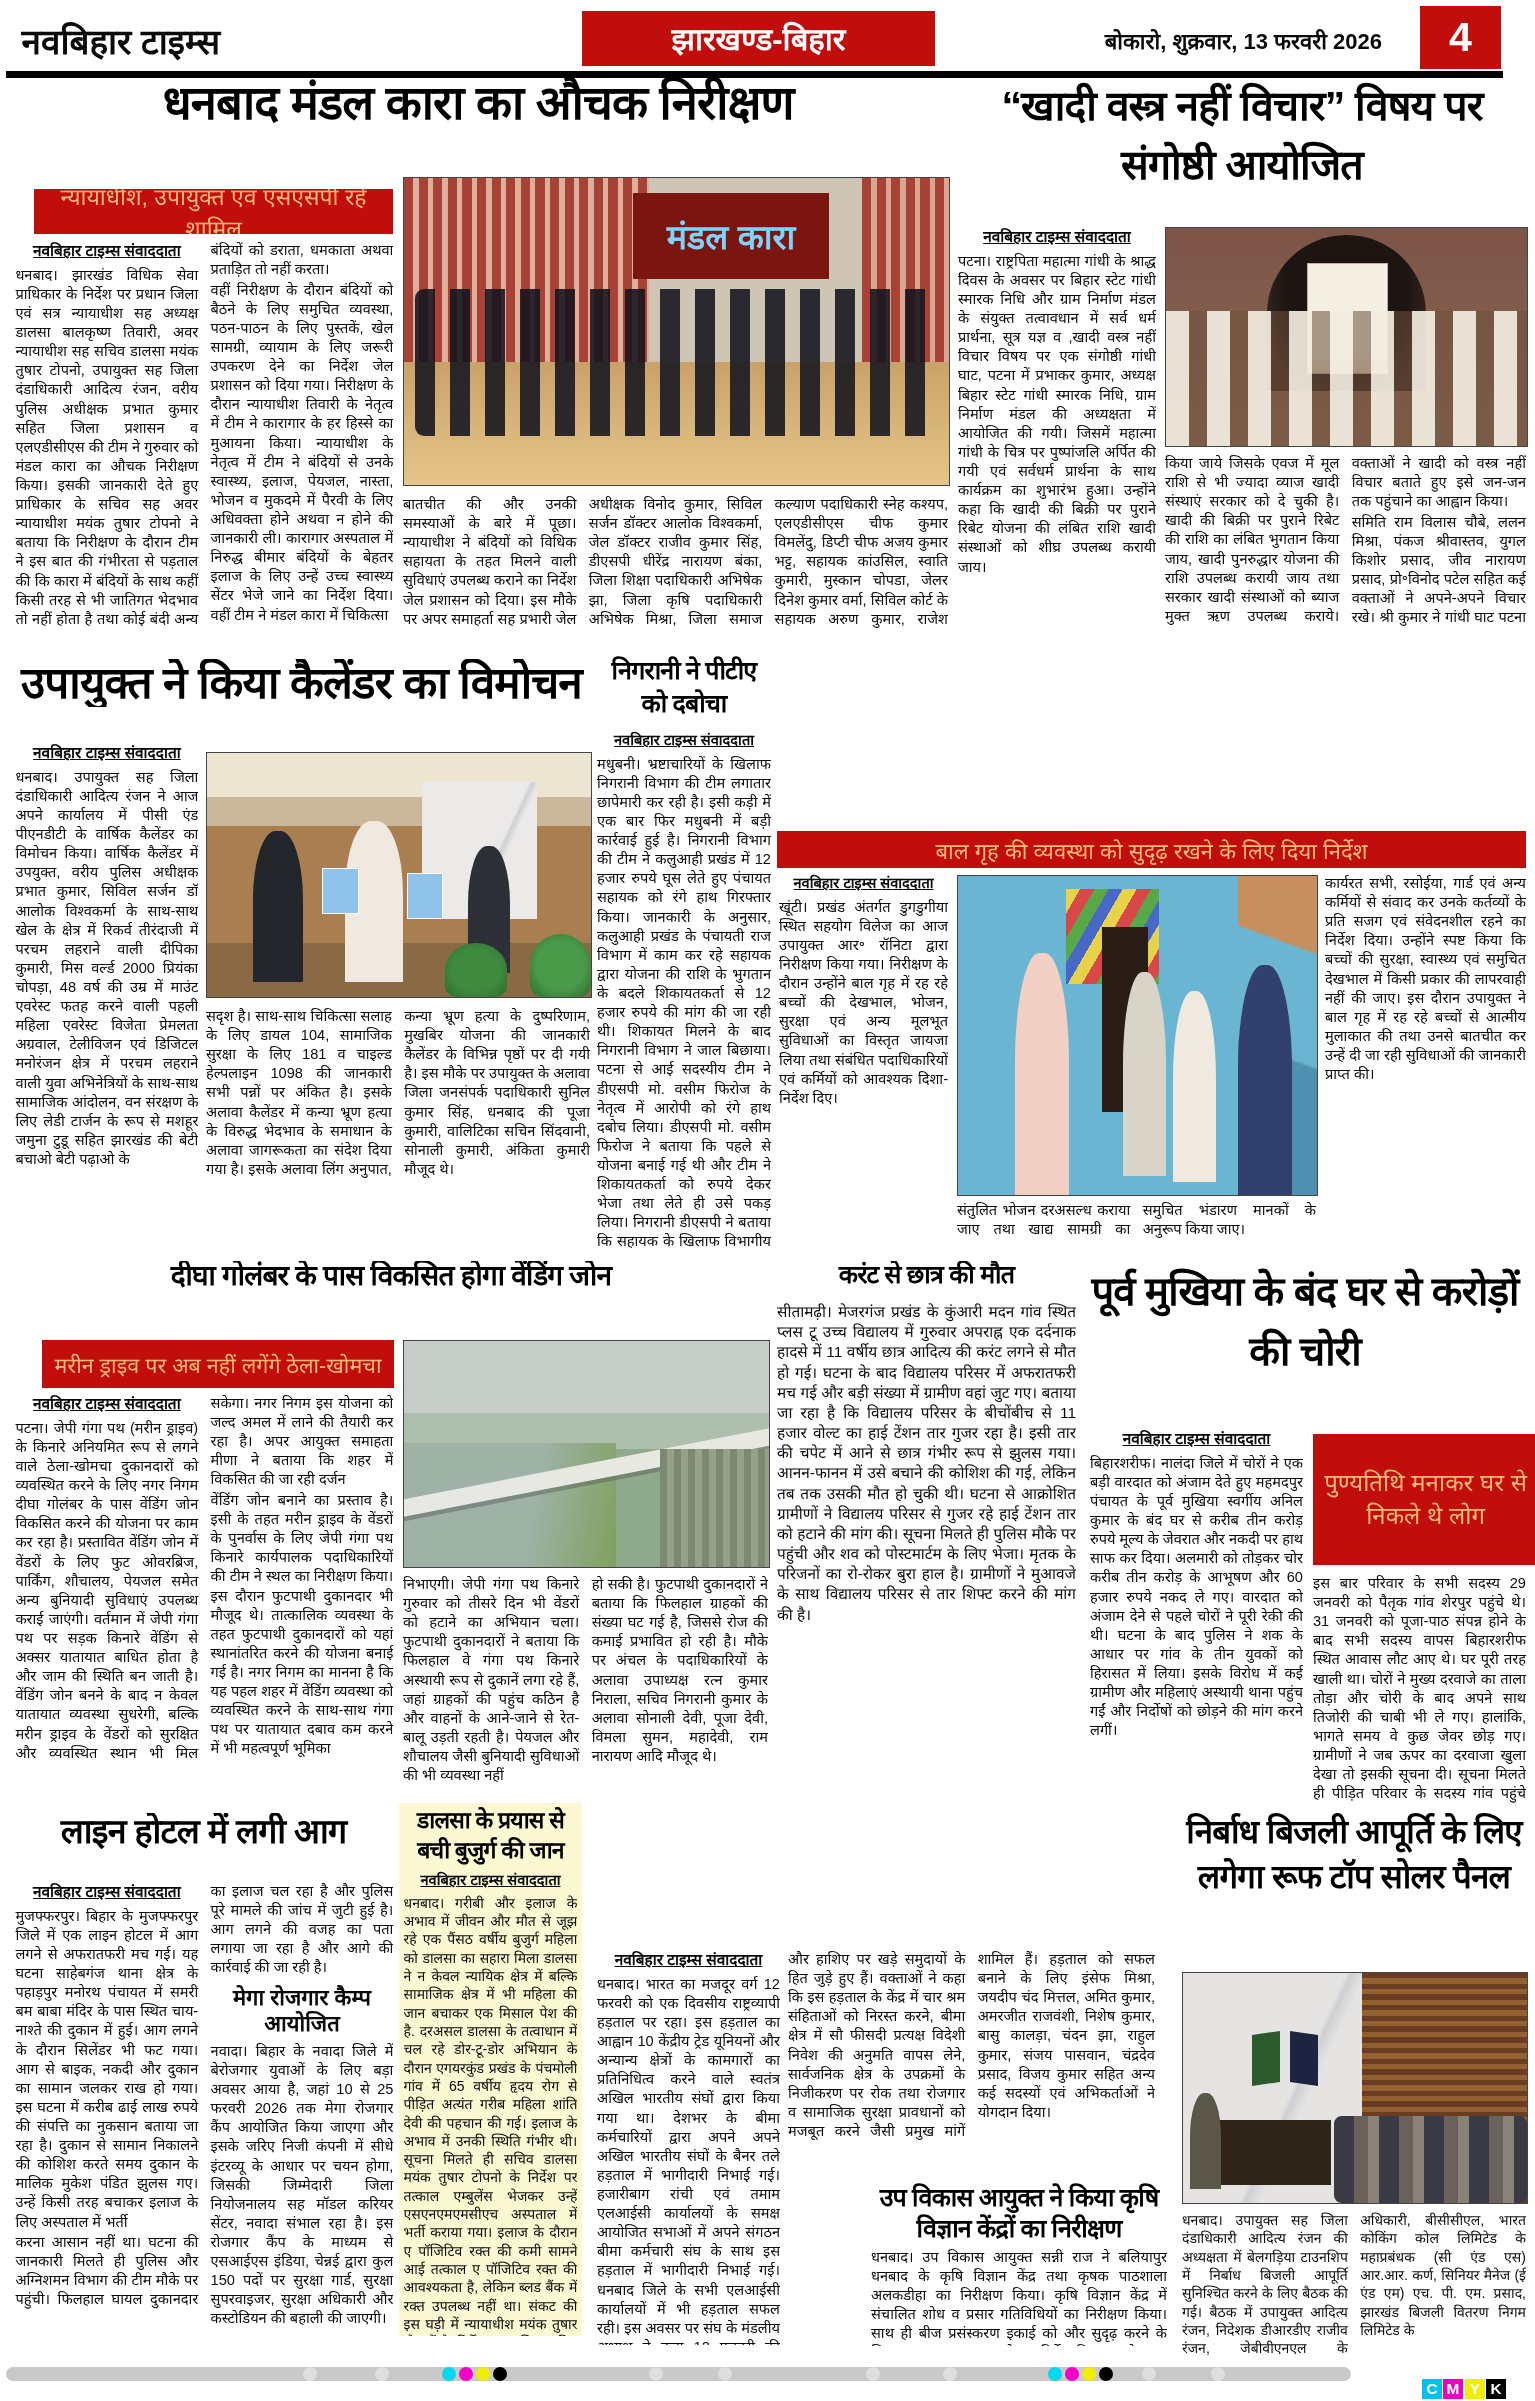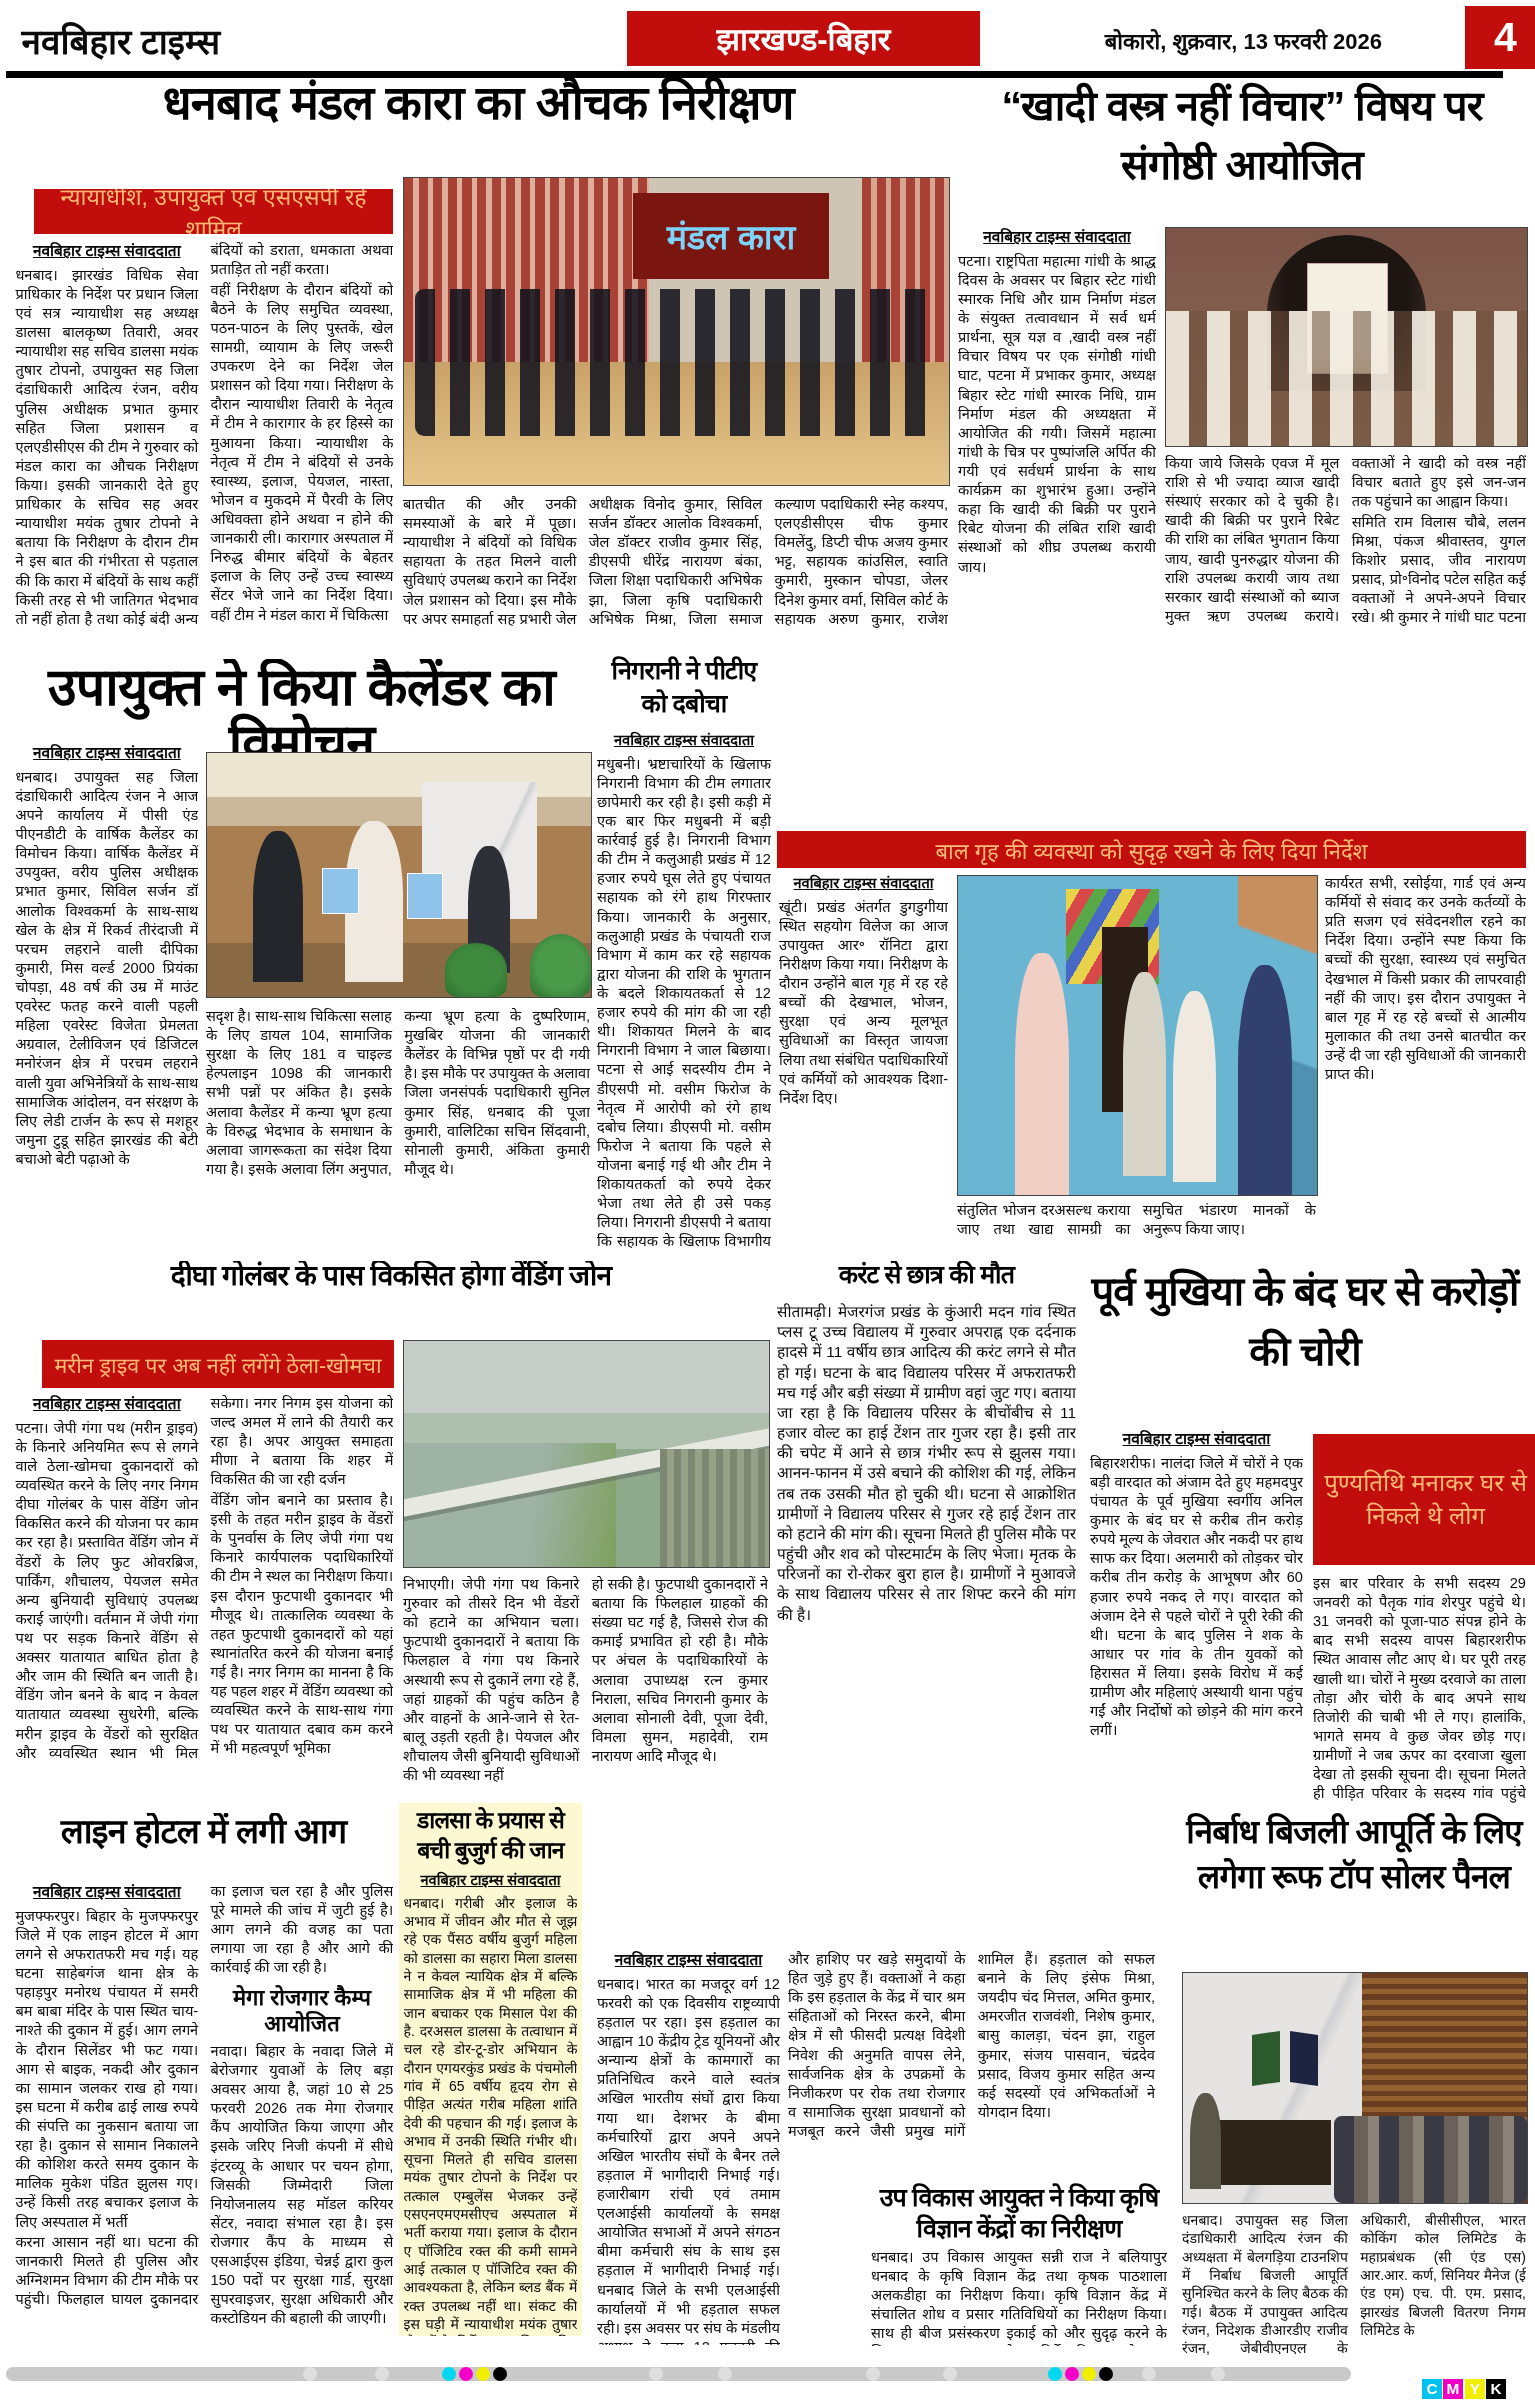--- a/index.html
+++ b/index.html
@@ -10,21 +10,21 @@
   .kicker{background:#c20d0d;color:#fdba74;font-weight:normal;text-align:center;display:flex;
           align-items:center;justify-content:center;overflow:hidden;}
   .byline{font-weight:bold;text-decoration:underline;text-align:center;font-size:15.4px;margin:0 0 4.6px 0;}
   .bodytxt{font-size:14.6px;line-height:1.31;text-align:justify;overflow:hidden;}
   .bodytxt p{margin:0 0 1.5px 0;}
   .cols2{column-count:2;column-gap:12.3px;}
   .cols3{column-count:3;column-gap:12.3px;}
   .subhead{font-weight:bold;font-size:22px;text-align:center;line-height:1.15;margin:7.7px 0 6.1px 0;}
   .photo{position:absolute;border:0.8px solid #444;overflow:hidden;background:#cfc5b5;}
   .masthead-name{font-weight:bold;font-size:35px;letter-spacing:0;}
-  .redbox{background:#c20d0d;color:#fff;font-weight:bold;display:flex;align-items:center;justify-content:center;margin-left:45px;}
+  .redbox{background:#c20d0d;color:#fff;font-weight:bold;display:flex;align-items:center;justify-content:center;}
   .rule{background:#000;}
   .circ{position:absolute;width:14px;height:14px;border-radius:50%;top:2367px;}
   .cmyk-sq{position:absolute;width:20px;height:20px;top:2379px;display:flex;align-items:center;
            justify-content:center;font-weight:bold;font-size:15.4px;color:#fff;}
 </style>
 </head>
 <body>
 
 <div id="page">
 
@@ -61,21 +61,21 @@
     <div class="abs" style="left:0;top:0;width:100%;height:100%;background:linear-gradient(180deg,#7c5448,#8a6a52);"></div>
     <div class="abs" style="left:28%;top:3%;width:44%;height:72%;background:radial-gradient(ellipse at 50% 35%,#1d1512 55%,#3a2a22 80%);border-radius:50% 50% 0 0;"></div>
     <div class="abs" style="left:39%;top:16%;width:22%;height:50%;background:linear-gradient(#f3efe2 78%,#e8e0c8);border:1.5px solid #caa;"></div>
     <div class="abs" style="left:0;bottom:0;width:100%;height:62%;background:repeating-linear-gradient(90deg,rgba(242,236,224,0.92) 0 23px,rgba(110,80,60,0.55) 23px 41px);"></div>
   </div>
   <div class="abs bodytxt cols2" style="left:1165px;top:454px;width:361px;height:190px;">
     <p>किया जाये जिसके एवज में मूल राशि से भी ज्यादा व्याज खादी संस्थाएं सरकार को दे चुकी है। खादी की बिक्री पर पुराने रिबेट की राशि का लंबित भुगतान किया जाय, खादी पुनरुद्धार योजना की राशि उपलब्ध करायी जाय तथा सरकार खादी संस्थाओं को ब्याज मुक्त ऋण उपलब्ध कराये। वक्ताओं ने खादी को वस्त्र नहीं विचार बताते हुए इसे जन-जन तक पहुंचाने का आह्वान किया।</p>
     <p>समिति राम विलास चौबे, ललन मिश्रा, पंकज श्रीवास्तव, युगल किशोर प्रसाद, जीव नारायण प्रसाद, प्रो॰विनोद पटेल सहित कई वक्ताओं ने अपने-अपने विचार रखे। श्री कुमार ने गांधी घाट पटना पर गांधी जी की समाधि स्थल पर माल्यार्पण कर श्रद्धांजलि अर्पित की। मौके पर बड़ी संख्या में गांधीवादी कार्यकर्ता व आमजन उपस्थित रहे।</p>
   </div>
 
-  <div class="abs hl" style="left:11.5px;top:659px;width:580px;font-size:52px;">उपायुक्त ने किया कैलेंडर का विमोचन</div>
+  <div class="abs hl" style="left:11.5px;top:659px;width:580px;font-size:44px;">उपायुक्त ने किया कैलेंडर का विमोचन</div>
   <div class="abs bodytxt" style="left:15.4px;top:743px;width:183px;height:508px;">
     <div class="byline">नवबिहार टाइम्स संवाददाता</div>
     <p>धनबाद। उपायुक्त सह जिला दंडाधिकारी आदित्य रंजन ने आज अपने कार्यालय में पीसी एंड पीएनडीटी के वार्षिक कैलेंडर का विमोचन किया। वार्षिक कैलेंडर में उपयुक्त, वरीय पुलिस अधीक्षक प्रभात कुमार, सिविल सर्जन डॉ आलोक विश्वकर्मा के साथ-साथ खेल के क्षेत्र में रिकर्व तीरंदाजी में परचम लहराने वाली दीपिका कुमारी, मिस वर्ल्ड 2000 प्रियंका चोपड़ा, 48 वर्ष की उम्र में माउंट एवरेस्ट फतह करने वाली पहली महिला एवरेस्ट विजेता प्रेमलता अग्रवाल, टेलीविजन एवं डिजिटल मनोरंजन क्षेत्र में परचम लहराने वाली युवा अभिनेत्रियों के साथ-साथ सामाजिक आंदोलन, वन संरक्षण के लिए लेडी टार्जन के रूप से मशहूर जमुना टुडू सहित झारखंड की बेटी बचाओ बेटी पढ़ाओ के</p>
   </div>
   <div class="photo" style="left:206px;top:752px;width:384px;height:244px;">
     <div class="abs" style="left:0;top:0;width:100%;height:100%;background:linear-gradient(180deg,#ece5d2 0 18%,#cbb89a 18% 30%,#a97f52 30% 78%,#8a6a45 78%);"></div>
     <div class="abs" style="right:14%;top:12%;width:30%;height:56%;background:linear-gradient(115deg,#eceae8 60%,#cfd0d4 62%,#eceae8 66%);"></div>
     <div class="abs" style="left:12%;bottom:6%;width:13%;height:62%;background:#23262b;border-radius:45% 45% 0 0;"></div>
     <div class="abs" style="left:36%;bottom:6%;width:15%;height:66%;background:#efe9df;border-radius:45% 45% 0 0;"></div>
     <div class="abs" style="left:68%;bottom:10%;width:11%;height:52%;background:#2e3038;border-radius:45% 45% 0 0;"></div>

